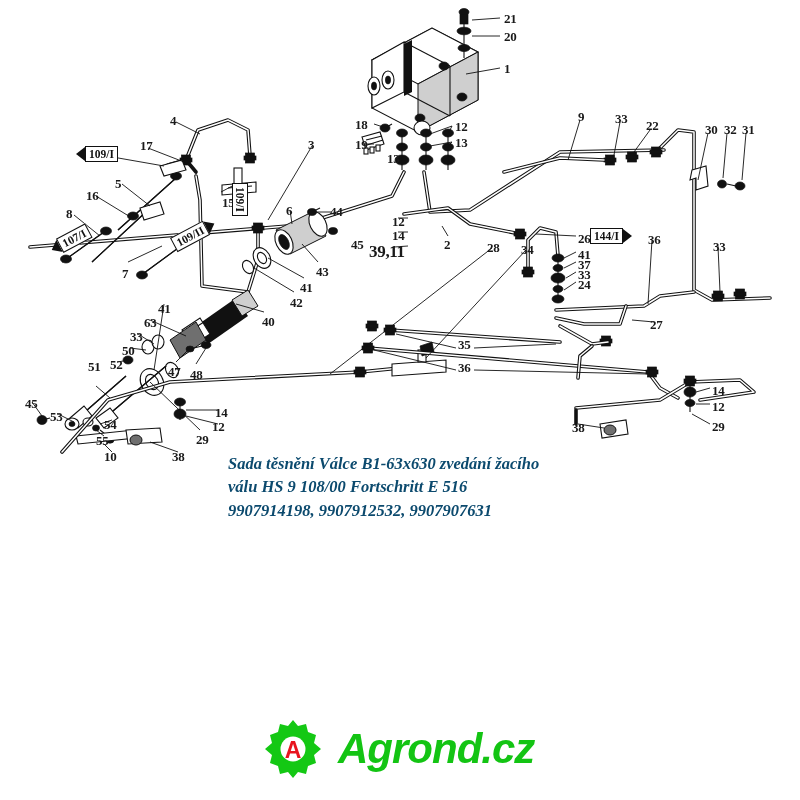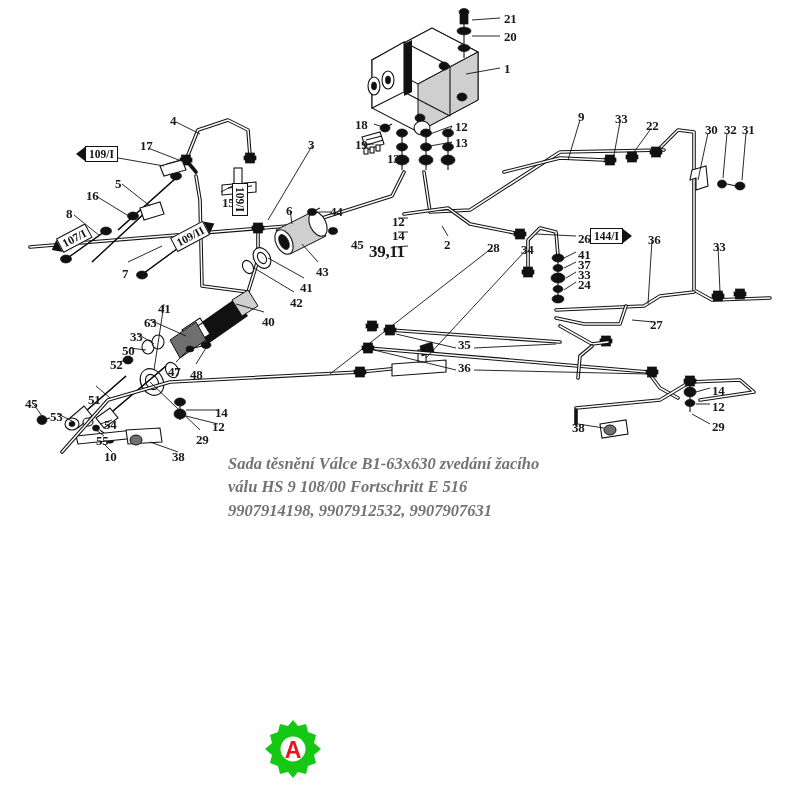--- a/index.html
+++ b/index.html
@@ -87,21 +87,21 @@
   .ref-vert {
     position: absolute;
     transform: rotate(90deg);
     transform-origin: left top;
   }
   #caption {
     position: absolute;
     left: 228px;
     top: 452px;
     width: 420px;
-    color: #737373;
+    color: #0c4a6e;
     font-family: "Liberation Serif", serif;
     font-style: italic;
     font-weight: bold;
     font-size: 16.5px;
     line-height: 1.42;
   }
   #caption .cap-line { display: block; }
   #logo {
     position: absolute;
     left: 262px;
@@ -534,21 +534,21 @@
     <span class="callout" style="left:300px;top:281px">41</span>
     <span class="callout" style="left:290px;top:296px">42</span>
     <span class="callout" style="left:262px;top:315px">40</span>
     <span class="callout" style="left:158px;top:302px">41</span>
     <span class="callout" style="left:144px;top:316px">63</span>
     <span class="callout" style="left:130px;top:330px">33</span>
     <span class="callout" style="left:122px;top:344px">50</span>
     <span class="callout" style="left:110px;top:358px">52</span>
     <span class="callout" style="left:168px;top:365px">47</span>
     <span class="callout" style="left:190px;top:368px">48</span>
-    <span class="callout" style="left:88px;top:393px">51</span>
+    <span class="callout" style="left:88px;top:360px">51</span>
     <span class="callout" style="left:104px;top:418px">54</span>
     <span class="callout" style="left:96px;top:434px">55</span>
     <span class="callout" style="left:104px;top:450px">10</span>
     <span class="callout" style="left:25px;top:397px">45</span>
     <span class="callout" style="left:50px;top:410px">53</span>
     <span class="callout" style="left:196px;top:433px">29</span>
     <span class="callout" style="left:172px;top:450px">38</span>
     <span class="callout" style="left:215px;top:406px">14</span>
     <span class="callout" style="left:212px;top:420px">12</span>
     <span class="callout" style="left:351px;top:238px">45</span>
@@ -616,15 +616,16 @@
         <g>
           <path d="M31 2
                    L36 8 L44 6 L46 14 L54 17 L52 25 L59 31 L52 37 L54 45 L46 48 L44 56 L36 54 L31 60
                    L26 54 L18 56 L16 48 L8 45 L10 37 L3 31 L10 25 L8 17 L16 14 L18 6 L26 8 Z" fill="#14c814"></path>
           <circle cx="31" cy="31" r="14" fill="#14c814"></circle>
           <circle cx="31" cy="31" r="12.5" fill="#ffffff"></circle>
           <text x="31" y="40" text-anchor="middle" font-family="Liberation Sans, sans-serif" font-size="23" font-weight="bold" fill="#e8141e">A</text>
         </g>
       </svg>
     </div>
+    <div id="logo-text">Agrond.cz</div>
   </div>
 
 </div>
 
 </body></html>

